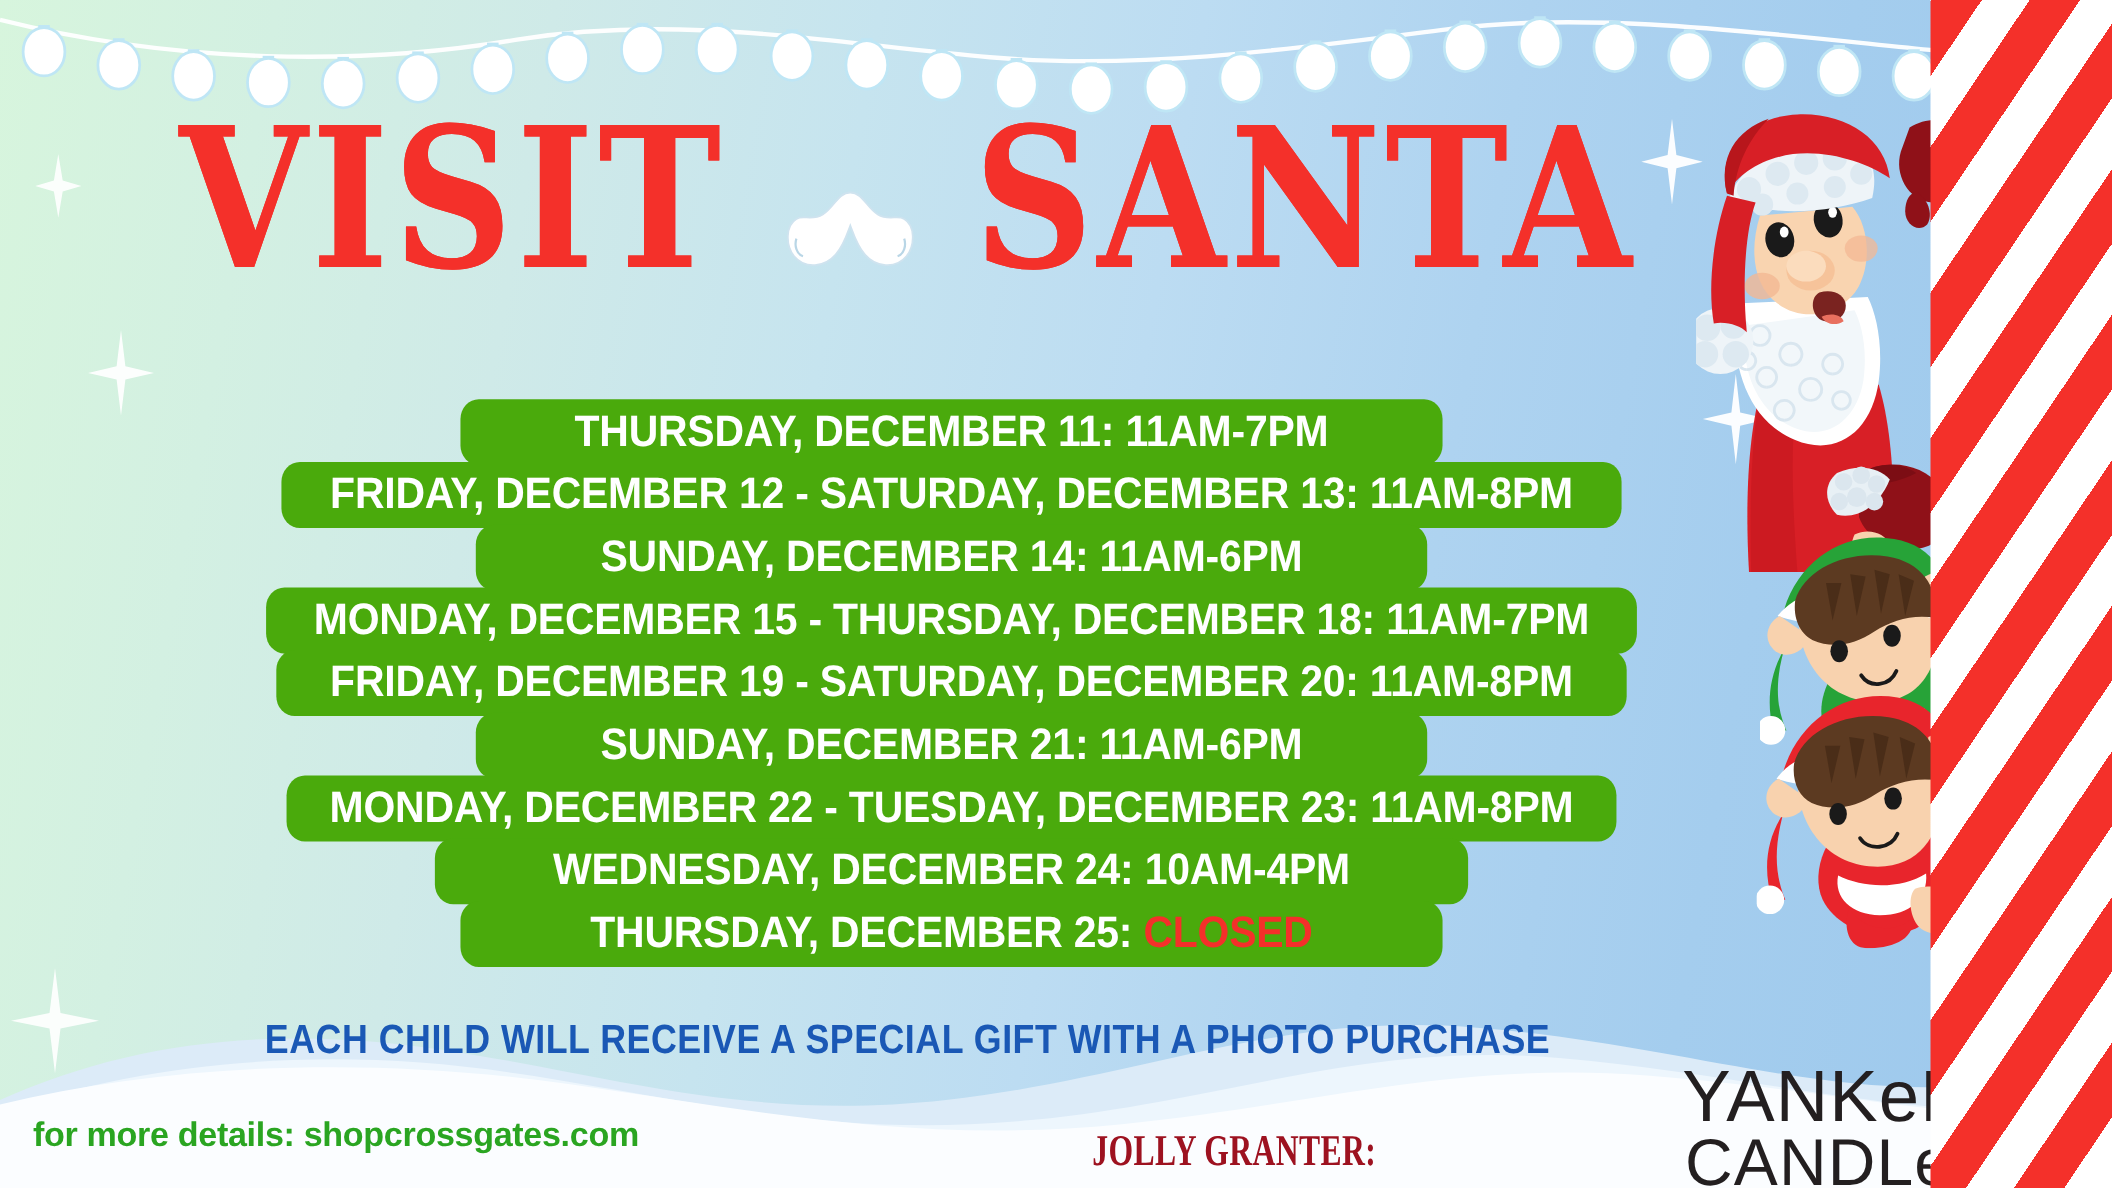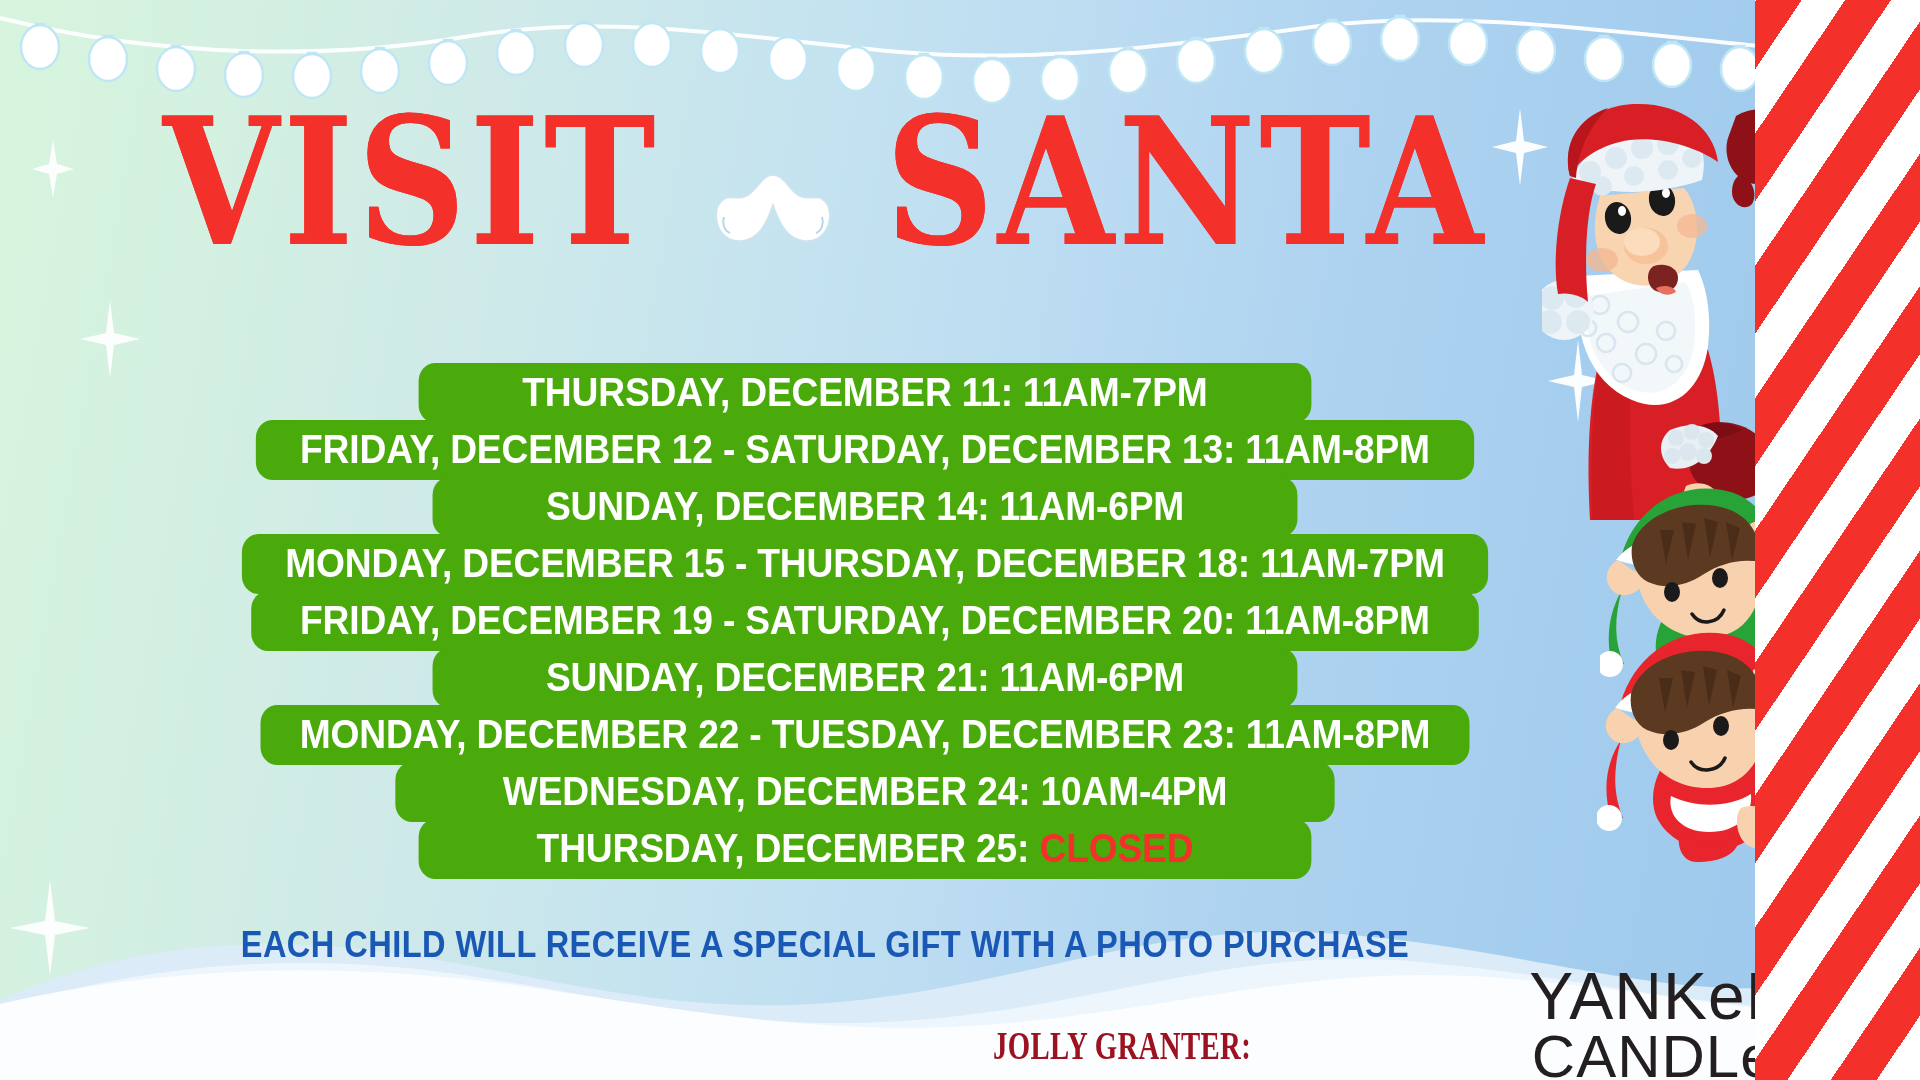--- a/index.html
+++ b/index.html
@@ -317,20 +317,21 @@
   </svg>
   <svg class="snow-layer snow-mid" viewBox="0 0 1920 190" preserveAspectRatio="none">
     <path d="M0,120 C140,74 300,60 470,86 C640,112 760,146 940,128 C1120,110 1240,56 1420,72 C1600,88 1740,130 1880,116 C1900,114 1912,112 1920,110 L1920,190 L0,190 Z" fill="#edf6fd"></path>
   </svg>
   <svg class="snow-layer snow-front" viewBox="0 0 1920 150" preserveAspectRatio="none">
     <path d="M0,74 C160,36 340,30 520,56 C700,82 840,110 1020,92 C1200,74 1320,34 1500,48 C1680,62 1810,96 1920,82 L1920,150 L0,150 Z" fill="#fbfdff"></path>
   </svg>
 
   <div class="giftline">EACH CHILD WILL RECEIVE A SPECIAL GIFT WITH A PHOTO PURCHASE</div>
 
+  <div class="footer-details">for more details: shopcrossgates.com</div>
   <div class="jolly-logo">JOLLY GRANTER:</div>
   <div class="yankee-logo">
     <span class="yk1">YANKeE</span>
     <span class="yk2"><span>CANDLe</span><span class="reg">®</span></span>
   </div>
 
   <svg class="santa" viewBox="0 0 260 420">
 
     <path d="M60,250 C48,290 44,350 48,420 L178,420 C182,350 178,290 166,250 C140,228 86,228 60,250 Z" fill="#d81f26"></path>
     <path d="M60,250 C52,282 48,340 50,420 L92,420 C86,340 86,286 94,252 Z" fill="#c3161d" opacity="0.55"></path>

